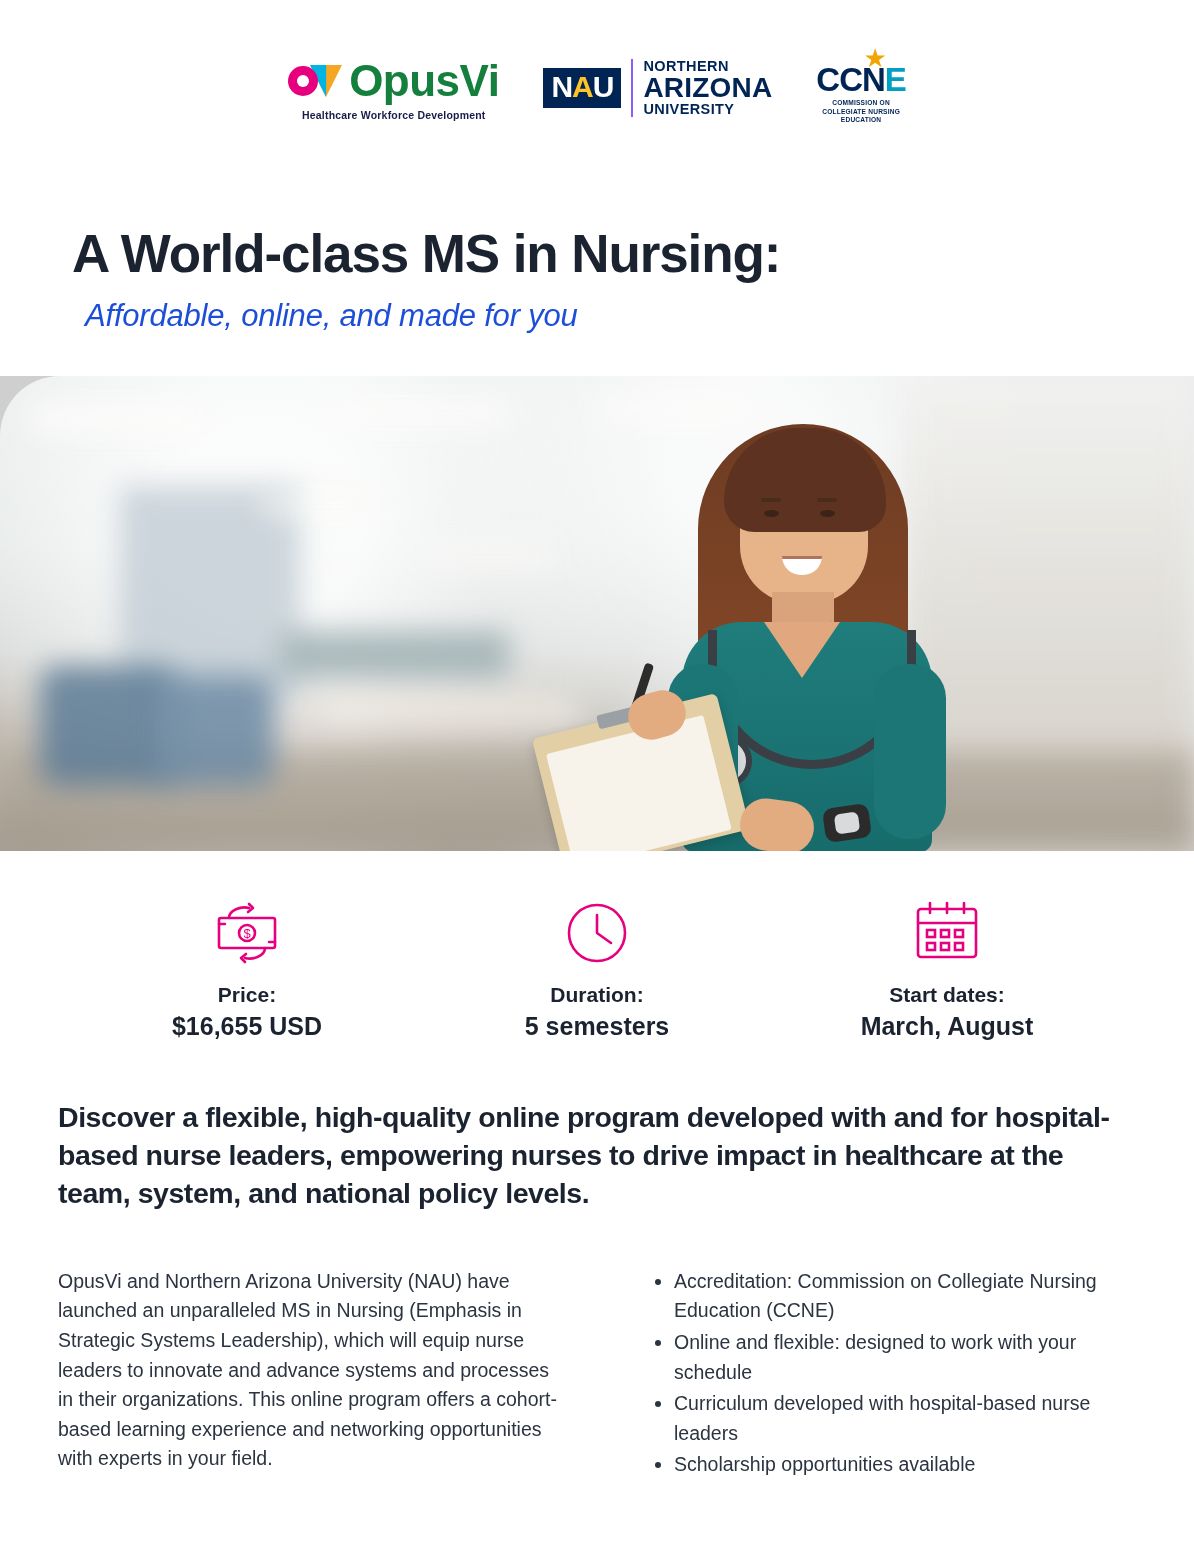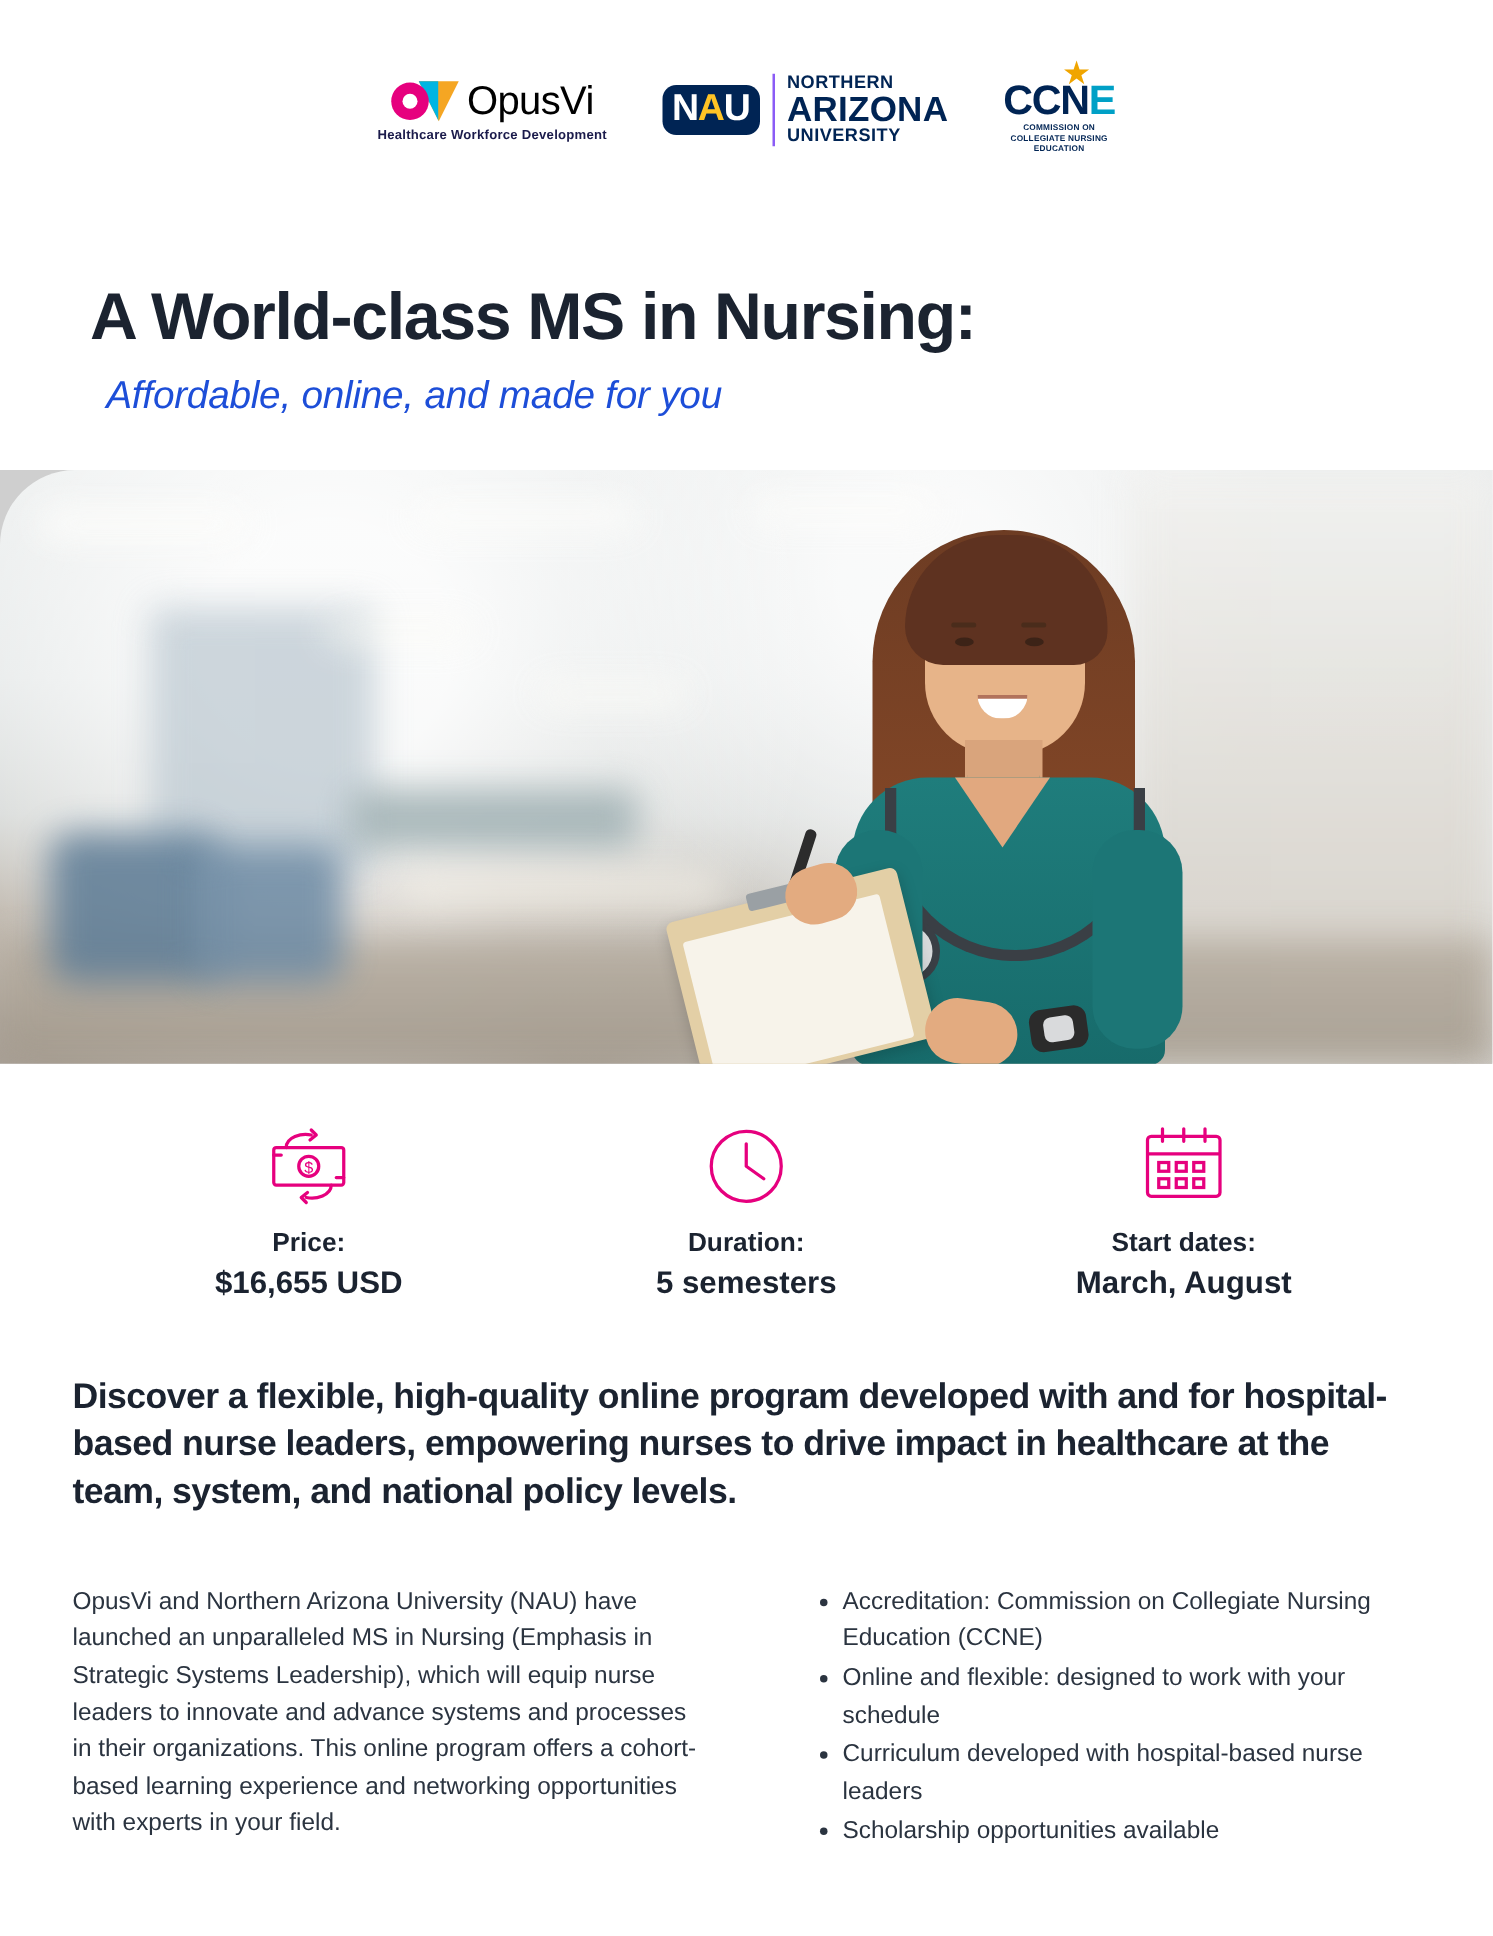--- a/index.html
+++ b/index.html
@@ -68,23 +68,23 @@
   .ov-mark .v2 {
     position: absolute;
     left: 22px; top: 2px;
     width: 0; height: 0;
     border-left: 16px solid transparent;
     border-right: 16px solid transparent;
     border-top: 32px solid #00b5e2;
     clip-path: polygon(0 0, 50% 0, 50% 100%, 0 100%);
   }
   .opusvi-word {
-    font-size: 32px;
-    font-weight: normal;
-    color: #000000;
+    font-size: 44px;
+    font-weight: bold;
+    color: #15803d;
     letter-spacing: -0.5px;
   }
   .opusvi-tag {
     font-size: 10.5px;
     color: #1b1b4b;
     letter-spacing: 0.2px;
     margin-top: 3px;
     font-weight: 600;
   }
 
@@ -96,21 +96,20 @@
   }
   .nau-mark {
     background: #002454;
     color: #ffffff;
     font-weight: bold;
     font-size: 30px;
     letter-spacing: -1px;
     padding: 4px 8px 6px 8px;
     position: relative;
     line-height: 1;
-    border-radius: 11px;
   }
   .nau-mark .a-gold {
     color: #ffc425;
   }
   .nau-words {
     color: #002454;
     font-weight: bold;
     line-height: 1.02;
     border-left: 2px solid #8b5cf6;
     padding-left: 10px;

